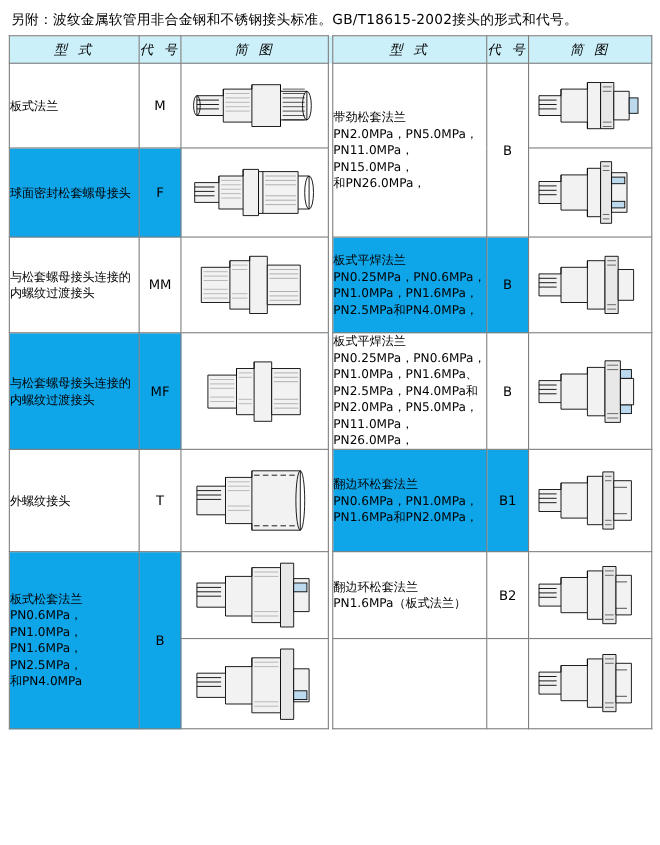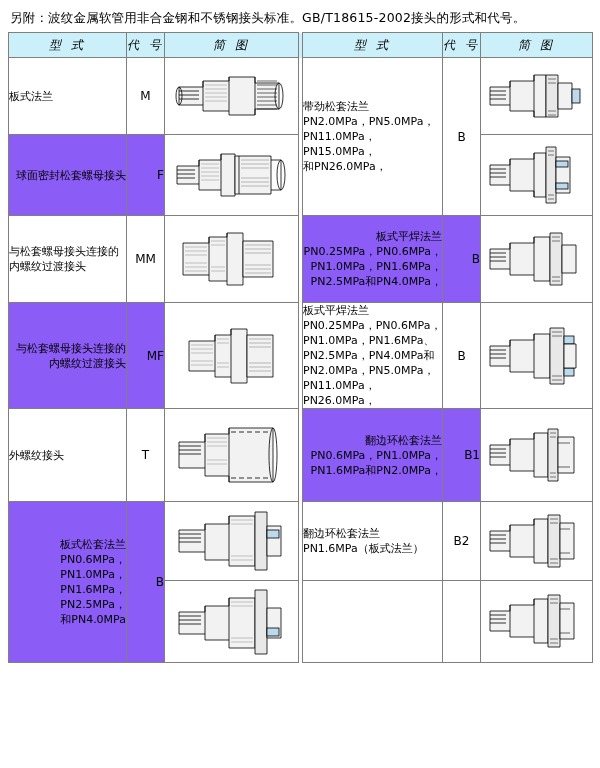--- a/index.html
+++ b/index.html
@@ -40,21 +40,21 @@
   }
   .cell-txt{
     padding:4px 5px;
     font-size:11px;
     line-height:15px;
   }
   .code{
     text-align:center;
     font-size:12px;
   }
-  .yellow{background:#8b5cf6;text-align:right;}
+  .yellow{background:#0ea5e9;}
   .white{background:#ffffff;}
   .fig{
     background:#ffffff;
     text-align:center;
     padding:0;
   }
   .fig svg{display:block;margin:0 auto;}
   .spacer{width:6px;border:none !important;background:#fff;}
 </style>
 </head>

